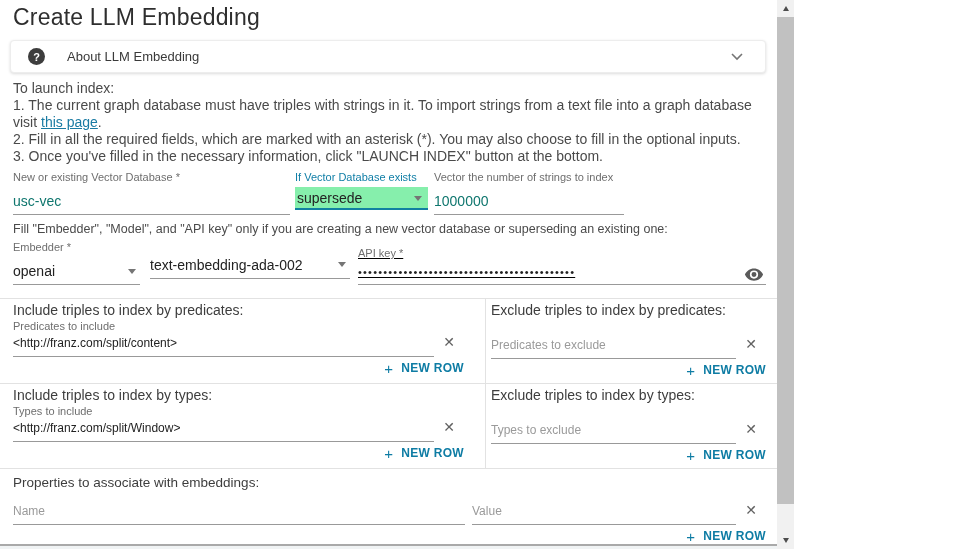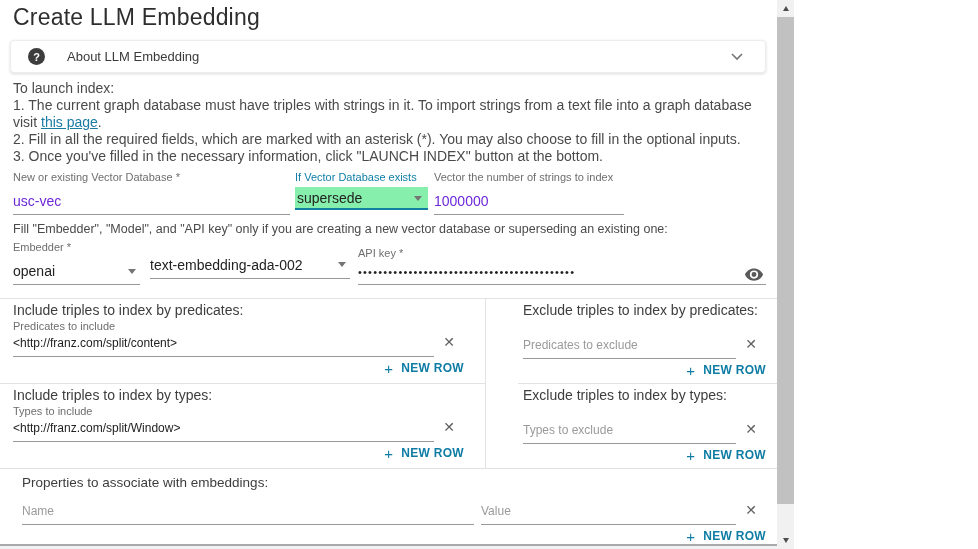--- a/index.html
+++ b/index.html
@@ -18,59 +18,59 @@
   .about-chevron { margin-left:auto; margin-right:22px; display:flex; }
 
   .instructions { margin:7px 0 0 13px; font-size:14px; color:#4a4a4a; line-height:17px; }
   .link { color:#1a7ba3; text-decoration:underline; cursor:pointer;margin-top:20px; }
 
   .row1 { display:flex; margin:6px 0 0 13px; }
   .row2 { display:flex; margin:4px 11px 0 13px;align-items:center; }
   .f-label { font-size:11px; color:#6e6e6e; line-height:13px; height:13px; white-space:nowrap; overflow:hidden; }
   .f-label.teal { color:#0f7ea6; }
   .txt-input { display:block; width:100%; border:none; border-bottom:1px solid #999; outline:none; background:transparent;
-    font-family:inherit; font-size:14px; color:#6d28d9; margin-top:7px; padding:0 0 3px 0; line-height:20px; border-radius:0; }
+    font-family:inherit; font-size:14px; color:#0f766e; margin-top:7px; padding:0 0 3px 0; line-height:20px; border-radius:0; }
   .txt-input::placeholder { color:#9a9a9a; opacity:1; }
   .field1 { width:277px; margin-right:5px; }
   .field2 { width:133px; margin-right:6px; }
   .field3 { width:190px; }
   .select-box { background:#86efac; border-bottom:2px solid #1180a1; display:flex; align-items:center;
     justify-content:space-between; padding:3px 6px 2px 2px; margin-top:3px; font-size:14px; color:#222; height:23px; cursor:pointer; }
   .select-plain { display:flex; align-items:center; justify-content:space-between; border-bottom:1px solid #999;
     margin-top:7px; padding:0 4px 3px 0; font-size:14px; color:#222; line-height:20px; cursor:pointer; }
   .caret { width:0; height:0; border-left:4px solid transparent; border-right:4px solid transparent; border-top:5px solid #757575; }
 
   .note { margin:7px 0 0 13px; font-size:12.5px; color:#4a4a4a; line-height:15px; }
   .f-embedder { width:127px; margin-right:10px; }
   .f-model { width:200px; margin-right:8px; }
-  .f-api { flex:1; position:relative; }
+  .f-api { flex:1; position:relative;text-decoration:underline; }
   .api-label { transform:translateY(6px); }
   .api-value { margin-top:8px; border-bottom:1px solid #999; padding:3px 26px 4px 0; font-size:11px; letter-spacing:1.2px;
     color:#222; line-height:15px; white-space:nowrap; overflow:hidden; }
   .eye-btn { position:absolute; right:2px; bottom:3px; cursor:pointer; display:flex; }
 
   .grid { margin-top:13px; border-top:1px solid #e2e2e2; display:grid; grid-template-columns:486px 1fr; }
   .cell { padding:3px 11px 4px 13px; }
   .cell.left { border-right:1px solid #e2e2e2; padding-right:21px; }
-  .cell.right { padding-left:5px;margin-left:32px; }
+  .cell.right { padding-left:5px; }
   .cell.bt { border-top:1px solid #e2e2e2; }
   .sec-heading { font-size:14px; color:#3d3d3d; line-height:17px; }
   .input-row { display:flex; align-items:flex-end; margin-top:1px; }
   .input-col { flex:1; min-width:0; }
   .in-label { font-size:11px; color:#6e6e6e; line-height:13px; }
   .cell-input { display:block; width:100%; border:none; border-bottom:1px solid #999; outline:none; background:transparent;
     font-family:inherit; font-size:12px; color:#222; margin-top:2px; padding:0 0 4px 0; line-height:17px; border-radius:0; }
   .cell-input::placeholder { color:#9a9a9a; opacity:1; }
   .cell-input.no-label { margin-top:17px; }
   .clear-x { width:30px; flex:0 0 30px; text-align:center; font-size:14px; color:#616161; padding-bottom:7px; cursor:pointer; user-select:none; }
   .new-row { display:flex; justify-content:flex-end; align-items:center; margin-top:3px; color:#0e7ca4; font-size:12px;
     font-weight:bold; letter-spacing:.3px; cursor:pointer; line-height:17px; }
   .new-row .plus { font-size:15px; font-weight:400; margin-right:8px; line-height:15px; }
 
-  .props { border-top:1px solid #e2e2e2; padding:5px 11px 4px 22px; }
+  .props { border-top:1px solid #e2e2e2; padding:5px 11px 4px 13px; }
   .props-heading { font-size:13.5px; color:#3d3d3d; line-height:17px; }
   .props-row { display:flex; align-items:flex-end; margin-top:11px; }
   .name-col { width:452px; margin-right:7px; flex:0 0 452px; }
   .value-col { flex:1; min-width:0; }
   .props .cell-input { margin-top:0; }
 
   .bottom-strip { position:absolute; left:0; right:17px; bottom:0; height:5px; background:#f0f3f4; border-top:2px solid #a9a9a9; }
 
   .scrollbar { position:absolute; top:0; right:0; width:17px; height:549px; background:#f1f1f1; }
   .sb-btn { position:absolute; left:0; width:17px; height:17px; display:flex; align-items:center; justify-content:center; cursor:pointer; }

